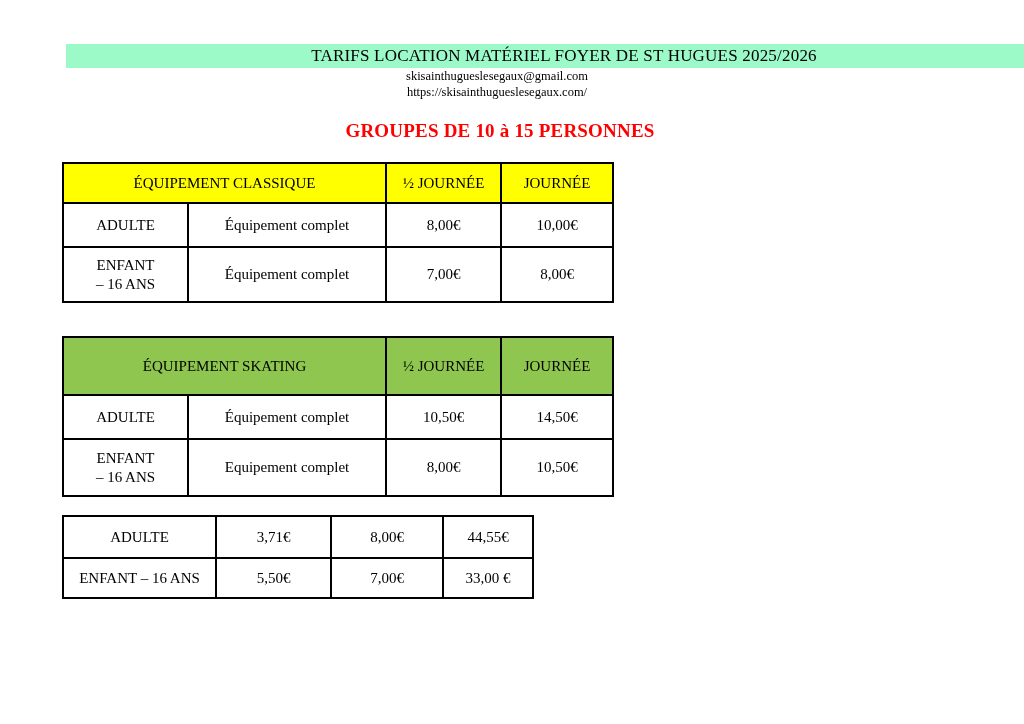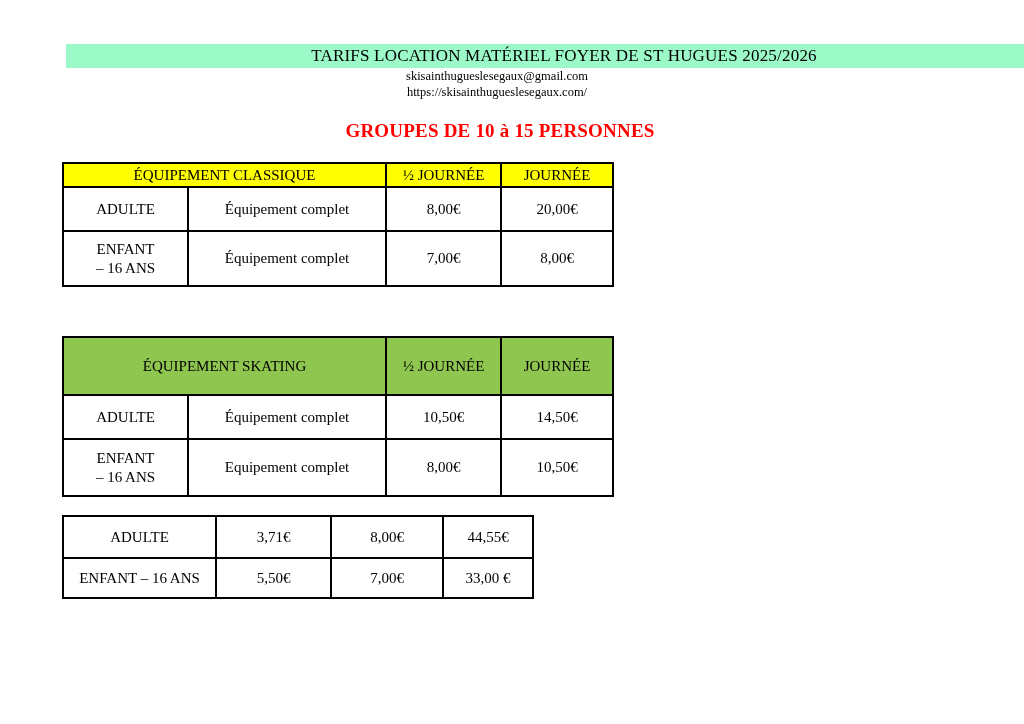--- a/index.html
+++ b/index.html
@@ -23,21 +23,21 @@
     position: absolute; border-collapse: collapse; table-layout: fixed;
   }
   table.pricing td {
     border: 2px solid #000; text-align: center; vertical-align: middle;
     font-size: 15px; padding: 0; line-height: 1.25;
   }
   #table-classique { left: 62px; top: 162px; }
   #table-skating   { left: 62px; top: 336px; }
   #table-raquettes { left: 62px; top: 515px; }
 
-  #table-classique tr:nth-child(1) td { height: 24px; }
+  #table-classique tr:nth-child(1) td { height: 40px; }
   #table-classique tr:nth-child(2) td { height: 44px; }
   #table-classique tr:nth-child(3) td { height: 55px; }
 
   #table-skating tr:nth-child(1) td { height: 58px; }
   #table-skating tr:nth-child(2) td { height: 44px; }
   #table-skating tr:nth-child(3) td { height: 57px; }
 
   #table-raquettes tr:nth-child(1) td { height: 42px; }
   #table-raquettes tr:nth-child(2) td { height: 40px; }
   #table-raquettes tr:nth-child(3) td { height: 32px; font-family: Liberation Serif, serif; }
@@ -66,21 +66,21 @@
   <tbody>
       <tr>
     <td colspan="2" style="background-color: rgb(255, 255, 0);">ÉQUIPEMENT CLASSIQUE</td>
     <td style="background-color: rgb(255, 255, 0);">½ JOURNÉE</td>
     <td style="background-color: rgb(255, 255, 0);">JOURNÉE</td>
   </tr>
   <tr>
     <td>ADULTE</td>
     <td>Équipement complet</td>
     <td>8,00€</td>
-    <td>20,00€</td>
+    <td>10,00€</td>
   </tr>
   <tr>
     <td>
       <div>ENFANT</div>
       <div>– 16 ANS</div>
     </td>
     <td>Équipement complet</td>
     <td>7,00€</td>
     <td>8,00€</td>
   </tr>

